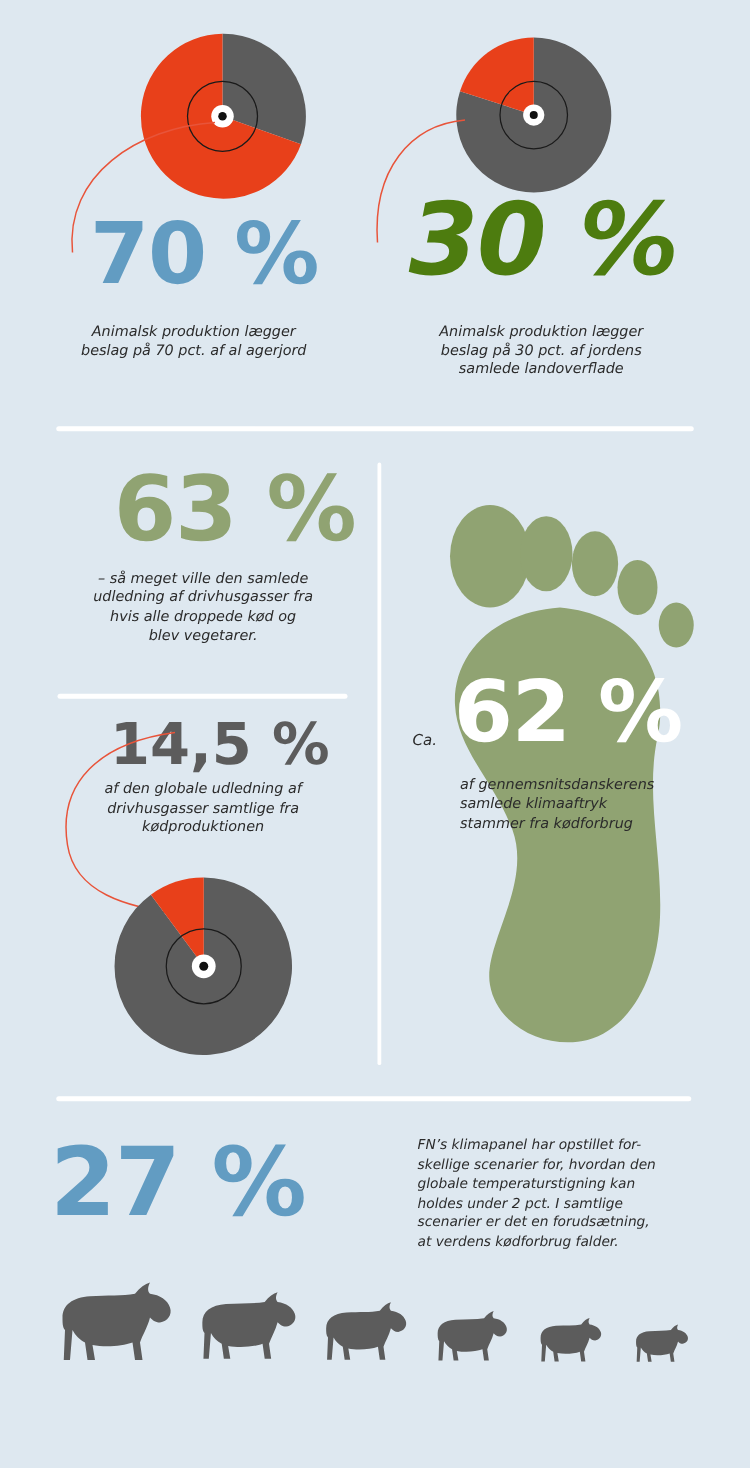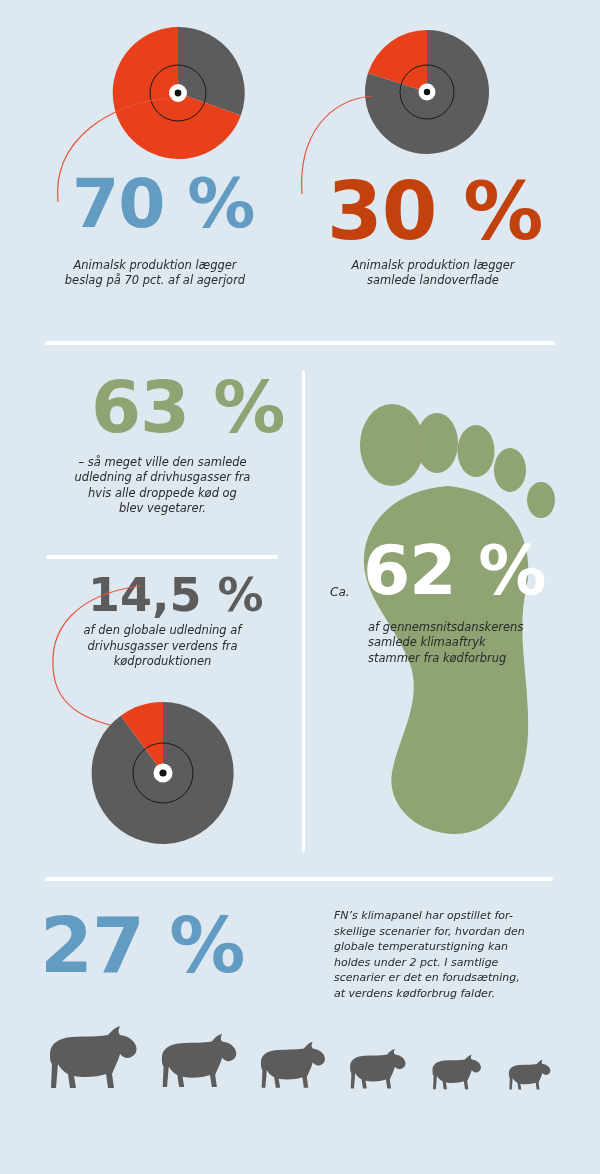--- a/index.html
+++ b/index.html
@@ -72,24 +72,25 @@
       <circle cx="64" cy="64" r="27" fill="none" stroke="#1a1a1a" stroke-width="1"></circle>
       <circle cx="64" cy="64" r="8.5" fill="#ffffff"></circle>
       <circle cx="64" cy="64" r="3.2" fill="#111111"></circle>
     </svg>
   </div>
 
   <svg class="abs" style="left:292px;top:88px;" width="90" height="112">
     <path d="M80 8 C 36 12, 6 48, 10 106" fill="none" stroke="#e8543a" stroke-width="1.2"></path>
   </svg>
 
-  <div class="abs bignum" style="left:327px;top:172px;font-size:80px;color:#c2410c;">30 %</div>
+  <div class="abs bignum" style="left:327px;top:152px;font-size:80px;color:#4d7c0f;font-style:italic;">30 %</div>
 
   <div class="abs caption center-text" style="left:308px;top:258px;width:250px;">
     <div>Animalsk produktion lægger</div>
+    <div>beslag på 30 pct. af jordens</div>
     <div>samlede landoverflade</div>
   </div>
 
   <div class="abs divider-h" style="left:45px;top:341px;width:510px;"></div>
 
   <div class="abs divider-v" style="left:302px;top:370px;height:482px;"></div>
 
   <div class="abs divider-h" style="left:46px;top:555px;width:232px;"></div>
 
   <div class="abs divider-h" style="left:45px;top:877px;width:508px;"></div>
@@ -100,21 +101,21 @@
     <div>– så meget ville den samlede</div>
     <div>udledning af drivhusgasser fra</div>
     <div>hvis alle droppede kød og</div>
     <div>blev vegetarer.</div>
   </div>
 
   <div class="abs bignum" style="left:88px;top:572px;font-size:46px;color:#5c5c5c;letter-spacing:0px;">14,5 %</div>
 
   <div class="abs caption center-text" style="left:45px;top:623px;width:235px;line-height:1.35;">
     <div>af den globale udledning af</div>
-    <div>drivhusgasser verdens fra</div>
+    <div>drivhusgasser samtlige fra</div>
     <div>kødproduktionen</div>
   </div>
 
   <svg class="abs" style="left:40px;top:580px;" width="150" height="165">
     <path d="M100 6 C 40 14, 6 46, 14 96 C 20 134, 60 146, 108 152" fill="none" stroke="#e8543a" stroke-width="1.2"></path>
   </svg>
 
   <div class="pie-wrap" style="left:90px;top:700px;">
     <svg width="146" height="146" viewBox="0 0 146 146">
 

